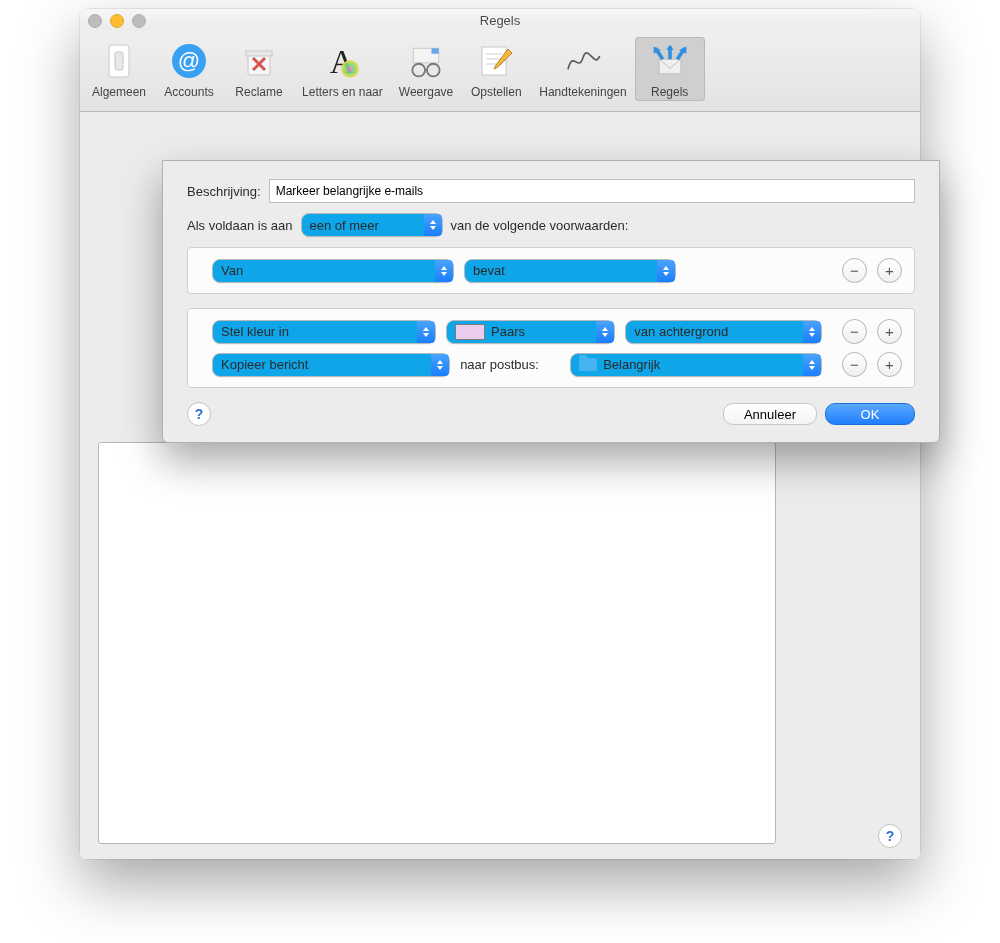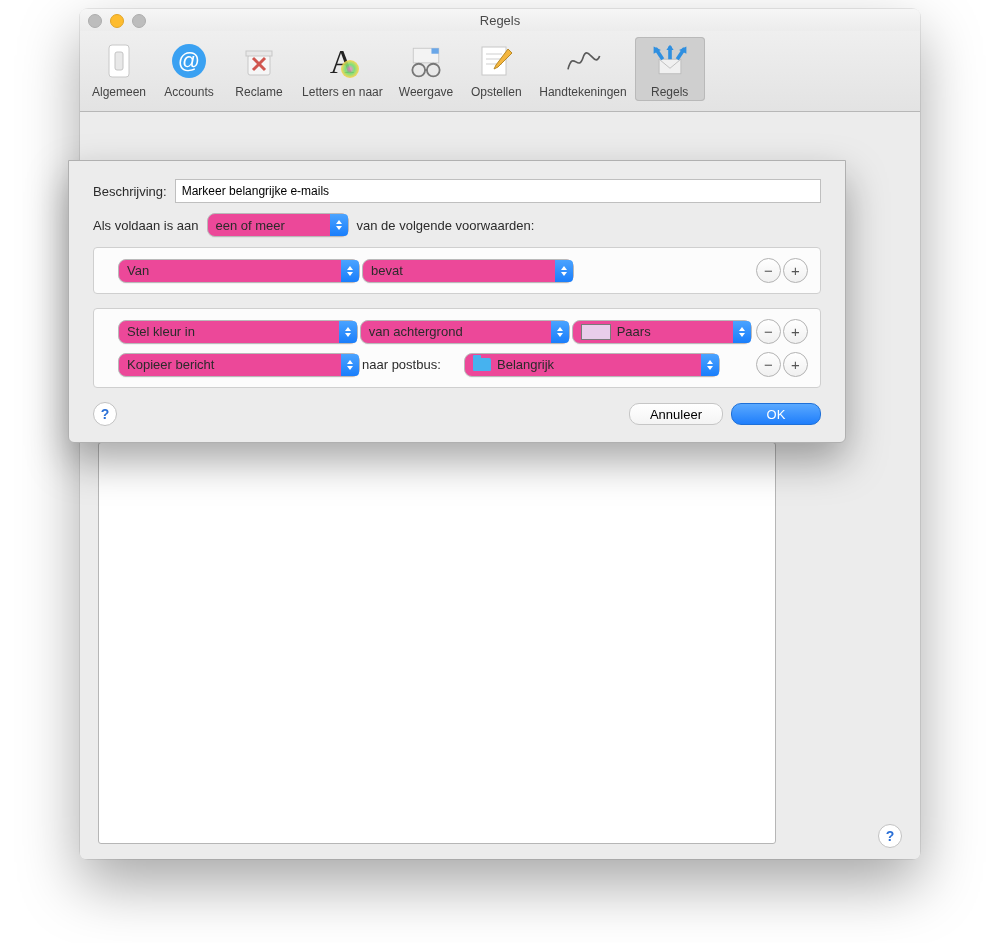--- a/index.html
+++ b/index.html
@@ -20,39 +20,39 @@
   .tbitem{display:flex;flex-direction:column;align-items:center;justify-content:flex-start;padding:4px 8px 2px;border-radius:4px;min-width:54px;}
   .tbitem .lbl{font-size:12px;color:#444;margin-top:4px;white-space:nowrap;}
   .tbitem.active{background:#cfcfcf;box-shadow:inset 0 0 0 1px #b9b9b9;}
   .tbicon{width:40px;height:40px;display:flex;align-items:center;justify-content:center;}
 
   .body{position:relative;background:#ececec;height:calc(100% - 96px);}
   .list-area{position:absolute;left:18px;top:330px;width:676px;height:400px;background:#fff;border:1px solid #b6b6b6;border-radius:3px;}
   .help-main{position:absolute;right:18px;bottom:18px;}
 
   
-  .sheet-wrap{position:absolute;left:68px;top:30px;width:848px;display:flex;justify-content:flex-start;pointer-events:none;}
+  .sheet-wrap{position:absolute;left:92px;top:30px;width:848px;display:flex;justify-content:flex-end;pointer-events:none;}
   .sheet{pointer-events:auto;margin-top:130px;width:776px;background:#ececec;border:1px solid #b0b0b0;border-radius:0 0 6px 6px;box-shadow:0 18px 40px rgba(0,0,0,0.35);}
   .sheet-inner{padding:18px 24px 16px 24px;}
   .row{display:flex;align-items:center;margin-bottom:10px;}
   .row .label{white-space:nowrap;margin-right:8px;}
   .txt{flex:1;height:22px;border:1px solid #bfbfbf;border-radius:0;background:#fff;padding:0 6px;font-size:12px;}
   .section-label{margin:8px 0 8px 0;}
   .inline{display:inline-flex;align-items:center;gap:8px;}
 
   
-  .select{position:relative;display:inline-flex;align-items:center;height:22px;background:#ec4899;border:1px solid #b9b9b9;border-radius:8px;padding:0 22px 0 8px;font-size:13px;min-width:50px;box-shadow:0 1px 0 rgba(0,0,0,0.04);}
+  .select{position:relative;display:inline-flex;align-items:center;height:22px;background:#0ea5e9;border:1px solid #b9b9b9;border-radius:8px;padding:0 22px 0 8px;font-size:13px;min-width:50px;box-shadow:0 1px 0 rgba(0,0,0,0.04);}
   .select .cap{position:absolute;right:0;top:0;bottom:0;width:18px;background:linear-gradient(#4aa3ff,#1a7efb);border-radius:0 4px 4px 0;display:flex;flex-direction:column;align-items:center;justify-content:center;gap:0;}
   .select .cap::before,.select .cap::after{content:"";width:0;height:0;border-left:3px solid transparent;border-right:3px solid transparent;}
   .select .cap::before{border-bottom:4px solid #fff;margin-bottom:1px;}
   .select .cap::after{border-top:4px solid #fff;margin-top:1px;}
 
   
   .group{border:1px solid #cfcfcf;border-radius:4px;background:#fcfcfc;padding:10px 12px;margin-bottom:14px;}
-  .group .grow{display:flex;align-items:center;gap:2px;margin-bottom:8px;padding-left:12px;}
+  .group .grow{display:flex;align-items:center;gap:10px;margin-bottom:8px;padding-left:12px;}
   .group .grow:last-child{margin-bottom:0;}
 
   .field{height:20px;border:1px solid #9c9c9c;border-radius:3px;padding:0 6px;font-size:13px;background:#fff;}
   .field.focused{box-shadow:0 0 0 3px rgba(88,160,255,0.7);border-color:#6aa7e8;}
 
   .roundbtn{width:23px;height:23px;border-radius:50%;background:linear-gradient(#ffffff,#f0f0f0);border:1px solid #b3b3b3;display:flex;align-items:center;justify-content:center;font-size:15px;color:#555;line-height:1;flex:none;}
 
   .footer{display:flex;align-items:center;justify-content:space-between;margin-top:6px;}
   .btn{height:22px;border:1px solid #c6c6c6;border-radius:10px;background:linear-gradient(#ffffff,#f4f4f4);padding:0 20px;font-size:13px;}
   .btn.primary{background:linear-gradient(#5aa9ff,#1f7efb);color:#fff;border-color:#1e70d8;}
@@ -226,27 +226,27 @@
         </div>
 
 
         <div class="group">
 
           <div class="grow">
             <span class="select" style="width:210px">
               <span>Stel kleur in</span>
                 <span class="cap"></span>
             </span>
-            <span class="select" style="width:180px">
-              <span>van achtergrond</span>
-                <span class="cap"></span>
-            </span>
             <span class="select" style="width:150px">
               <span class="swatch"></span>
               <span>Paars</span>
+                <span class="cap"></span>
+            </span>
+            <span class="select" style="width:180px">
+              <span>van achtergrond</span>
                 <span class="cap"></span>
             </span>
             <span style="flex:1"></span>
             <div class="roundbtn">−</div>
             <div class="roundbtn">+</div>
           </div>
 
           <div class="grow">
             <span class="select" style="width:210px">
               <span>Kopieer bericht</span>

